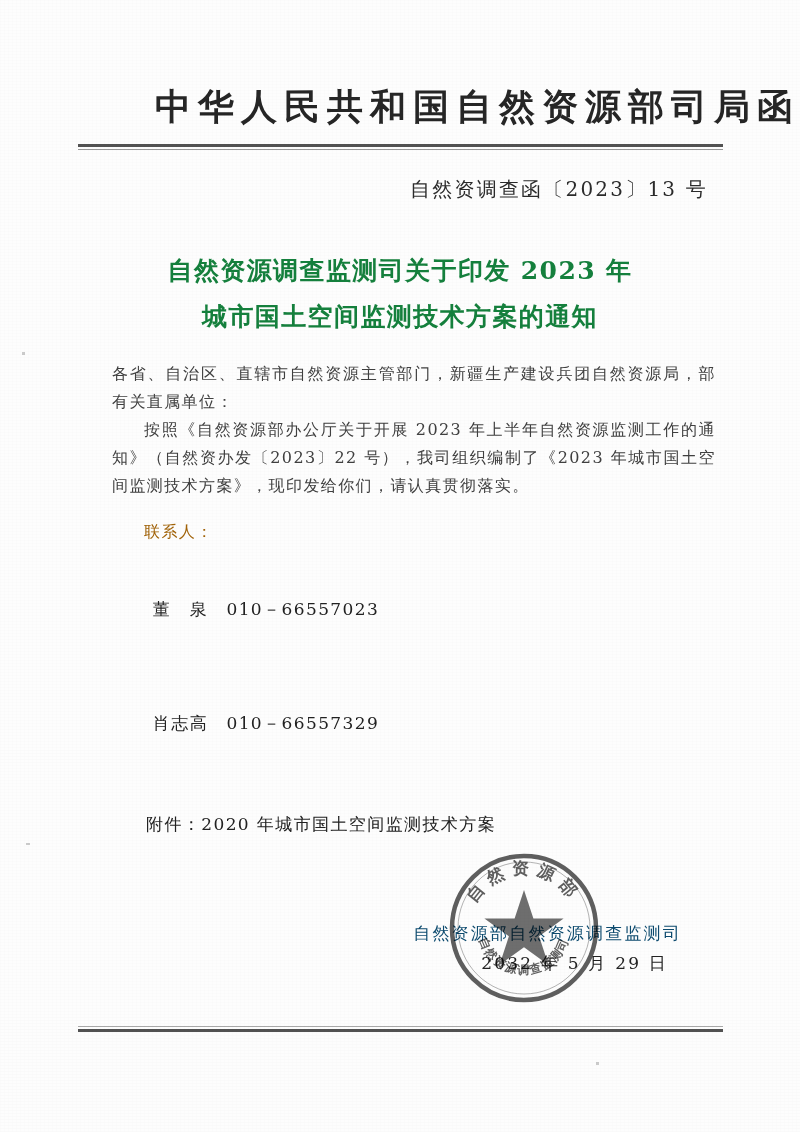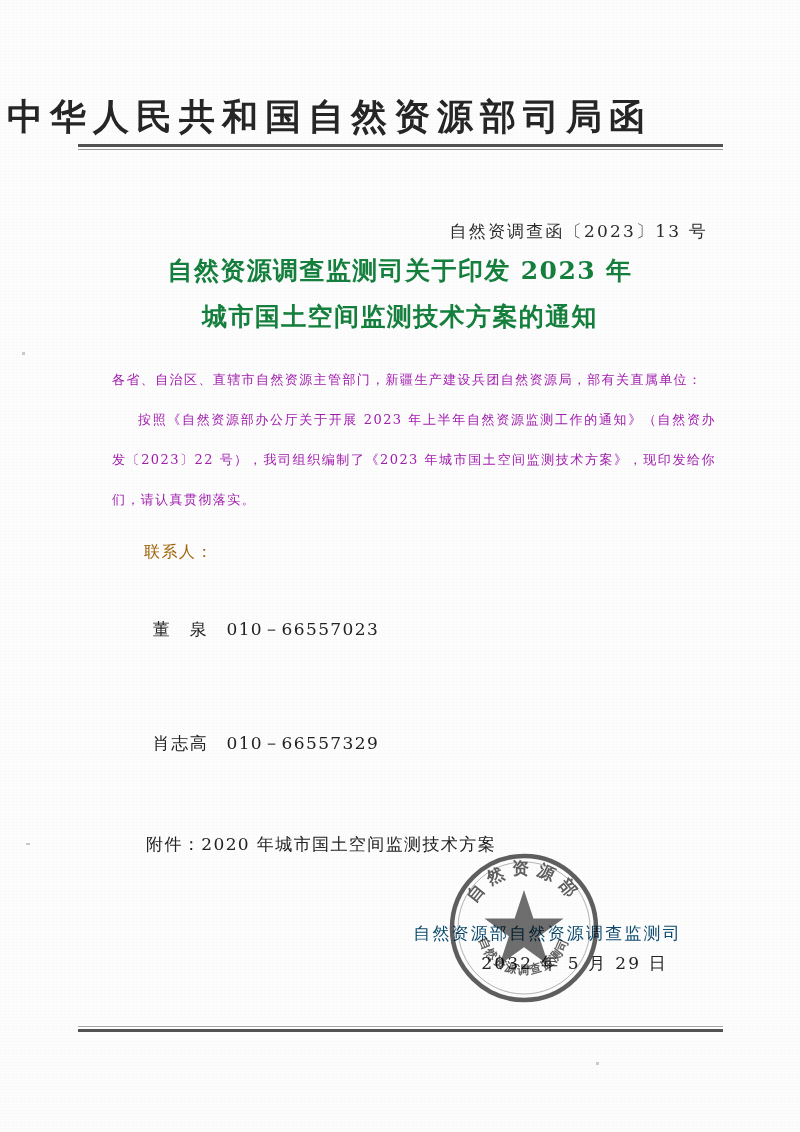--- a/index.html
+++ b/index.html
@@ -31,22 +31,22 @@
     background:
       repeating-linear-gradient(0deg, rgba(0,0,0,.6) 0px, rgba(0,0,0,0) 1px, rgba(0,0,0,0) 3px),
       repeating-linear-gradient(90deg, rgba(0,0,0,.5) 0px, rgba(0,0,0,0) 1px, rgba(0,0,0,0) 4px);
   }
 
   
   .masthead {
     position: absolute;
     left: 0;
     right: 0;
-    top: 96px;
-    text-align: left;
+    top: 86px;
+    text-align: right;
   }
   .masthead-title {
     font-family: "DejaVu Serif", "Liberation Serif", serif;
     font-size: 36px;
     font-weight: 700;
     letter-spacing: 7px;
     color: #262626;
     white-space: nowrap;
     text-indent: 7px;
     line-height: 1.15;
@@ -68,25 +68,24 @@
     margin-top: 2px;
     background: #555;
     opacity: .6;
   }
 
   
   .doc-number {
     position: absolute;
     top: 176px;
     right: 92px;
-    font-size: 17px;
+    font-size: 20px;
     letter-spacing: 2.2px;
     color: #2b2b2b;
     white-space: nowrap;
-    margin-top: 44px;
   }
 
   
   .doc-title {
     position: absolute;
     left: 0;
     right: 0;
     top: 248px;
     text-align: center;
   }
@@ -100,24 +99,24 @@
   }
 
   
   .body-block {
     position: absolute;
     left: 112px;
     right: 84px;
     top: 360px;
   }
   .para {
-    font-size: 13px;
-    line-height: 40px;
-    letter-spacing: 1.4px;
-    color: #a21caf;
+    font-size: 16px;
+    line-height: 28px;
+    letter-spacing: 1.4px;
+    color: #404040;
     text-align: justify;
     text-justify: inter-ideograph;
   }
   .para.indent {
     text-indent: 2em;
   }
   .gap-sm { height: 12px; }
   .gap-md { height: 24px; }
 
   .contact-head {

